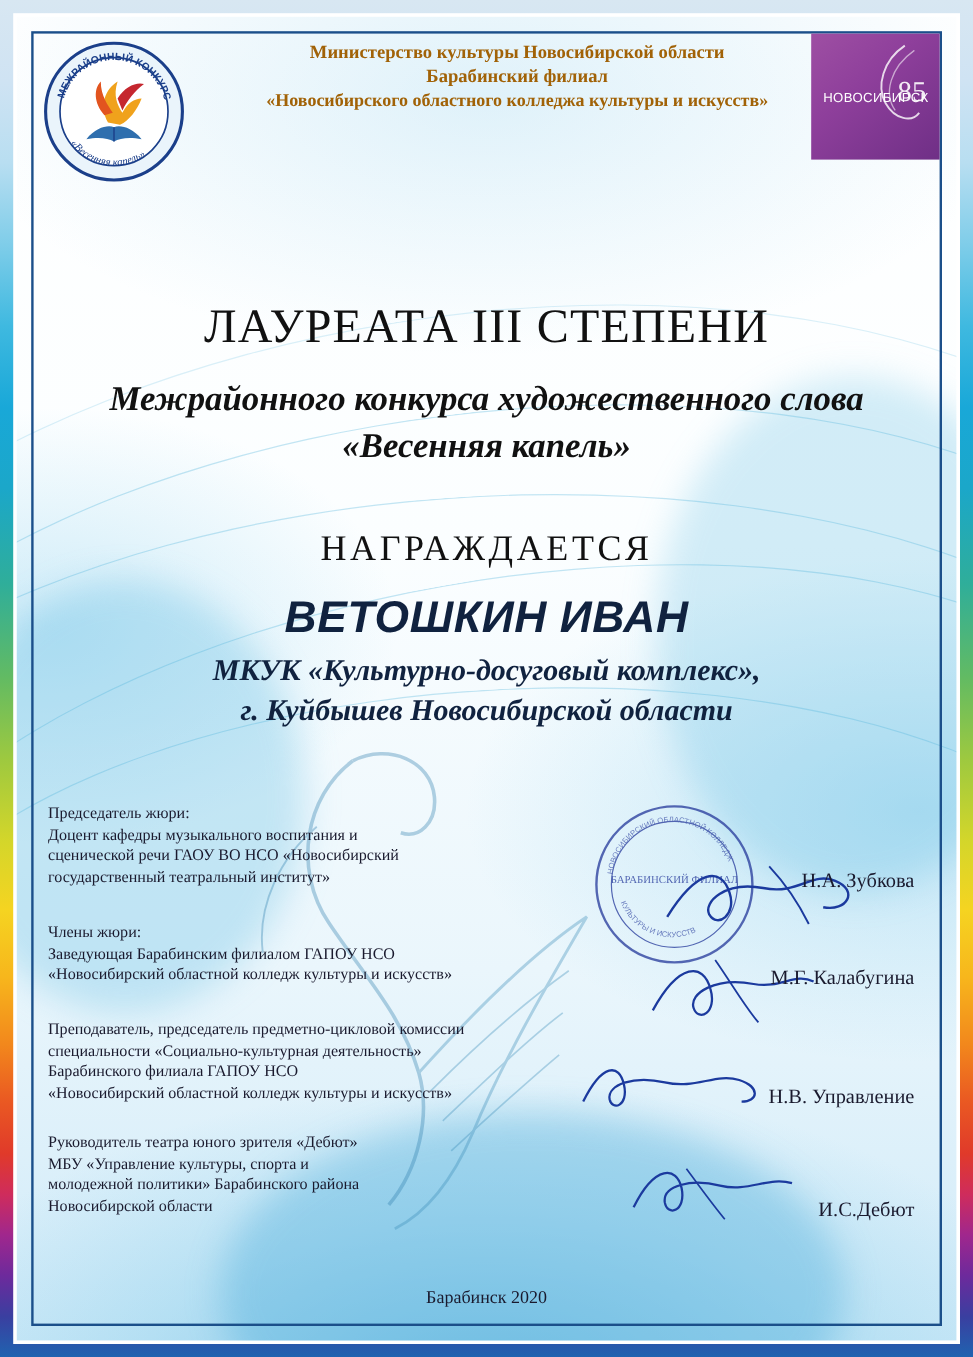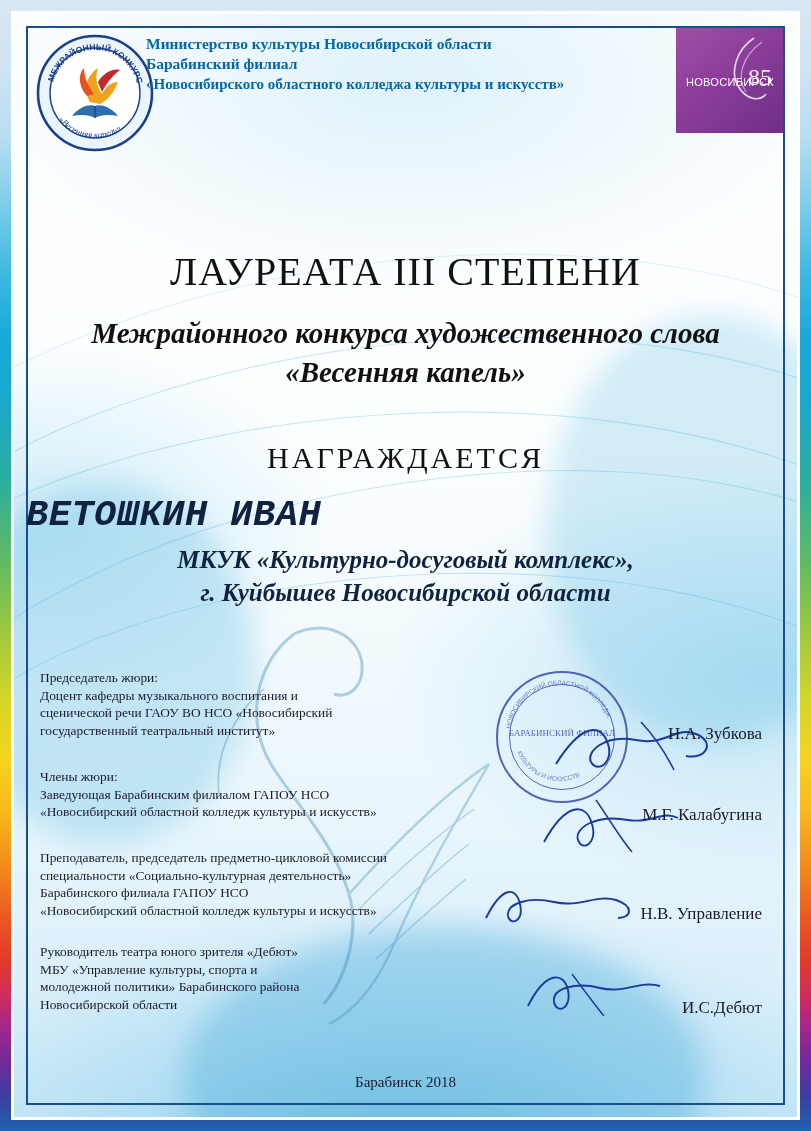--- a/index.html
+++ b/index.html
@@ -85,26 +85,26 @@
     position: absolute;
     left: 26px; top: 26px; right: 26px; bottom: 26px;
   }
 
   
   .header-text {
     position: absolute;
     left: 120px;
     top: 8px;
     width: 570px;
-    text-align: left;
+    text-align: center;
     font-family: "Liberation Serif", serif;
     font-weight: bold;
     font-size: 15.5px;
     line-height: 1.32;
-    color: #0369a1;
+    color: #a16207;
     white-space: nowrap;
   }
   .header-text .l3 { font-size: 15px; }
 
   
   .emblem {
     position: absolute;
     left: 6px;
     top: 4px;
     width: 126px;
@@ -181,22 +181,22 @@
     text-align: center;
     font-family: "Liberation Serif", serif;
     font-size: 30px;
     letter-spacing: 3px;
     color: #111111;
   }
   .recipient-name {
     position: absolute;
     left: 0; right: 0;
     top: 468px;
-    text-align: left;
-    font-family: Liberation Mono, monospace;
+    text-align: center;
+    font-family: Liberation Sans, sans-serif;
     font-style: italic;
     font-weight: bold;
     font-size: 37px;
     letter-spacing: 0.5px;
     color: #10223f;
   }
   .recipient-org {
     position: absolute;
     left: 60px; right: 60px;
     top: 518px;
@@ -414,16 +414,16 @@
     <div class="sig-block" style="top:917px;">
       <div class="sig-lines">
         <div>Руководитель театра юного зрителя «Дебют»</div>
         <div>МБУ «Управление культуры, спорта и</div>
         <div>молодежной политики» Барабинского района</div>
         <div>Новосибирской области</div>
         <div class="sig-name" style="top:54px;">И.С.Дебют</div>
       </div>
     </div>
 
-    <div class="city-year">Барабинск 2018</div>
+    <div class="city-year">Барабинск 2020</div>
 
   </div>
 </div>
 
 </body></html>

